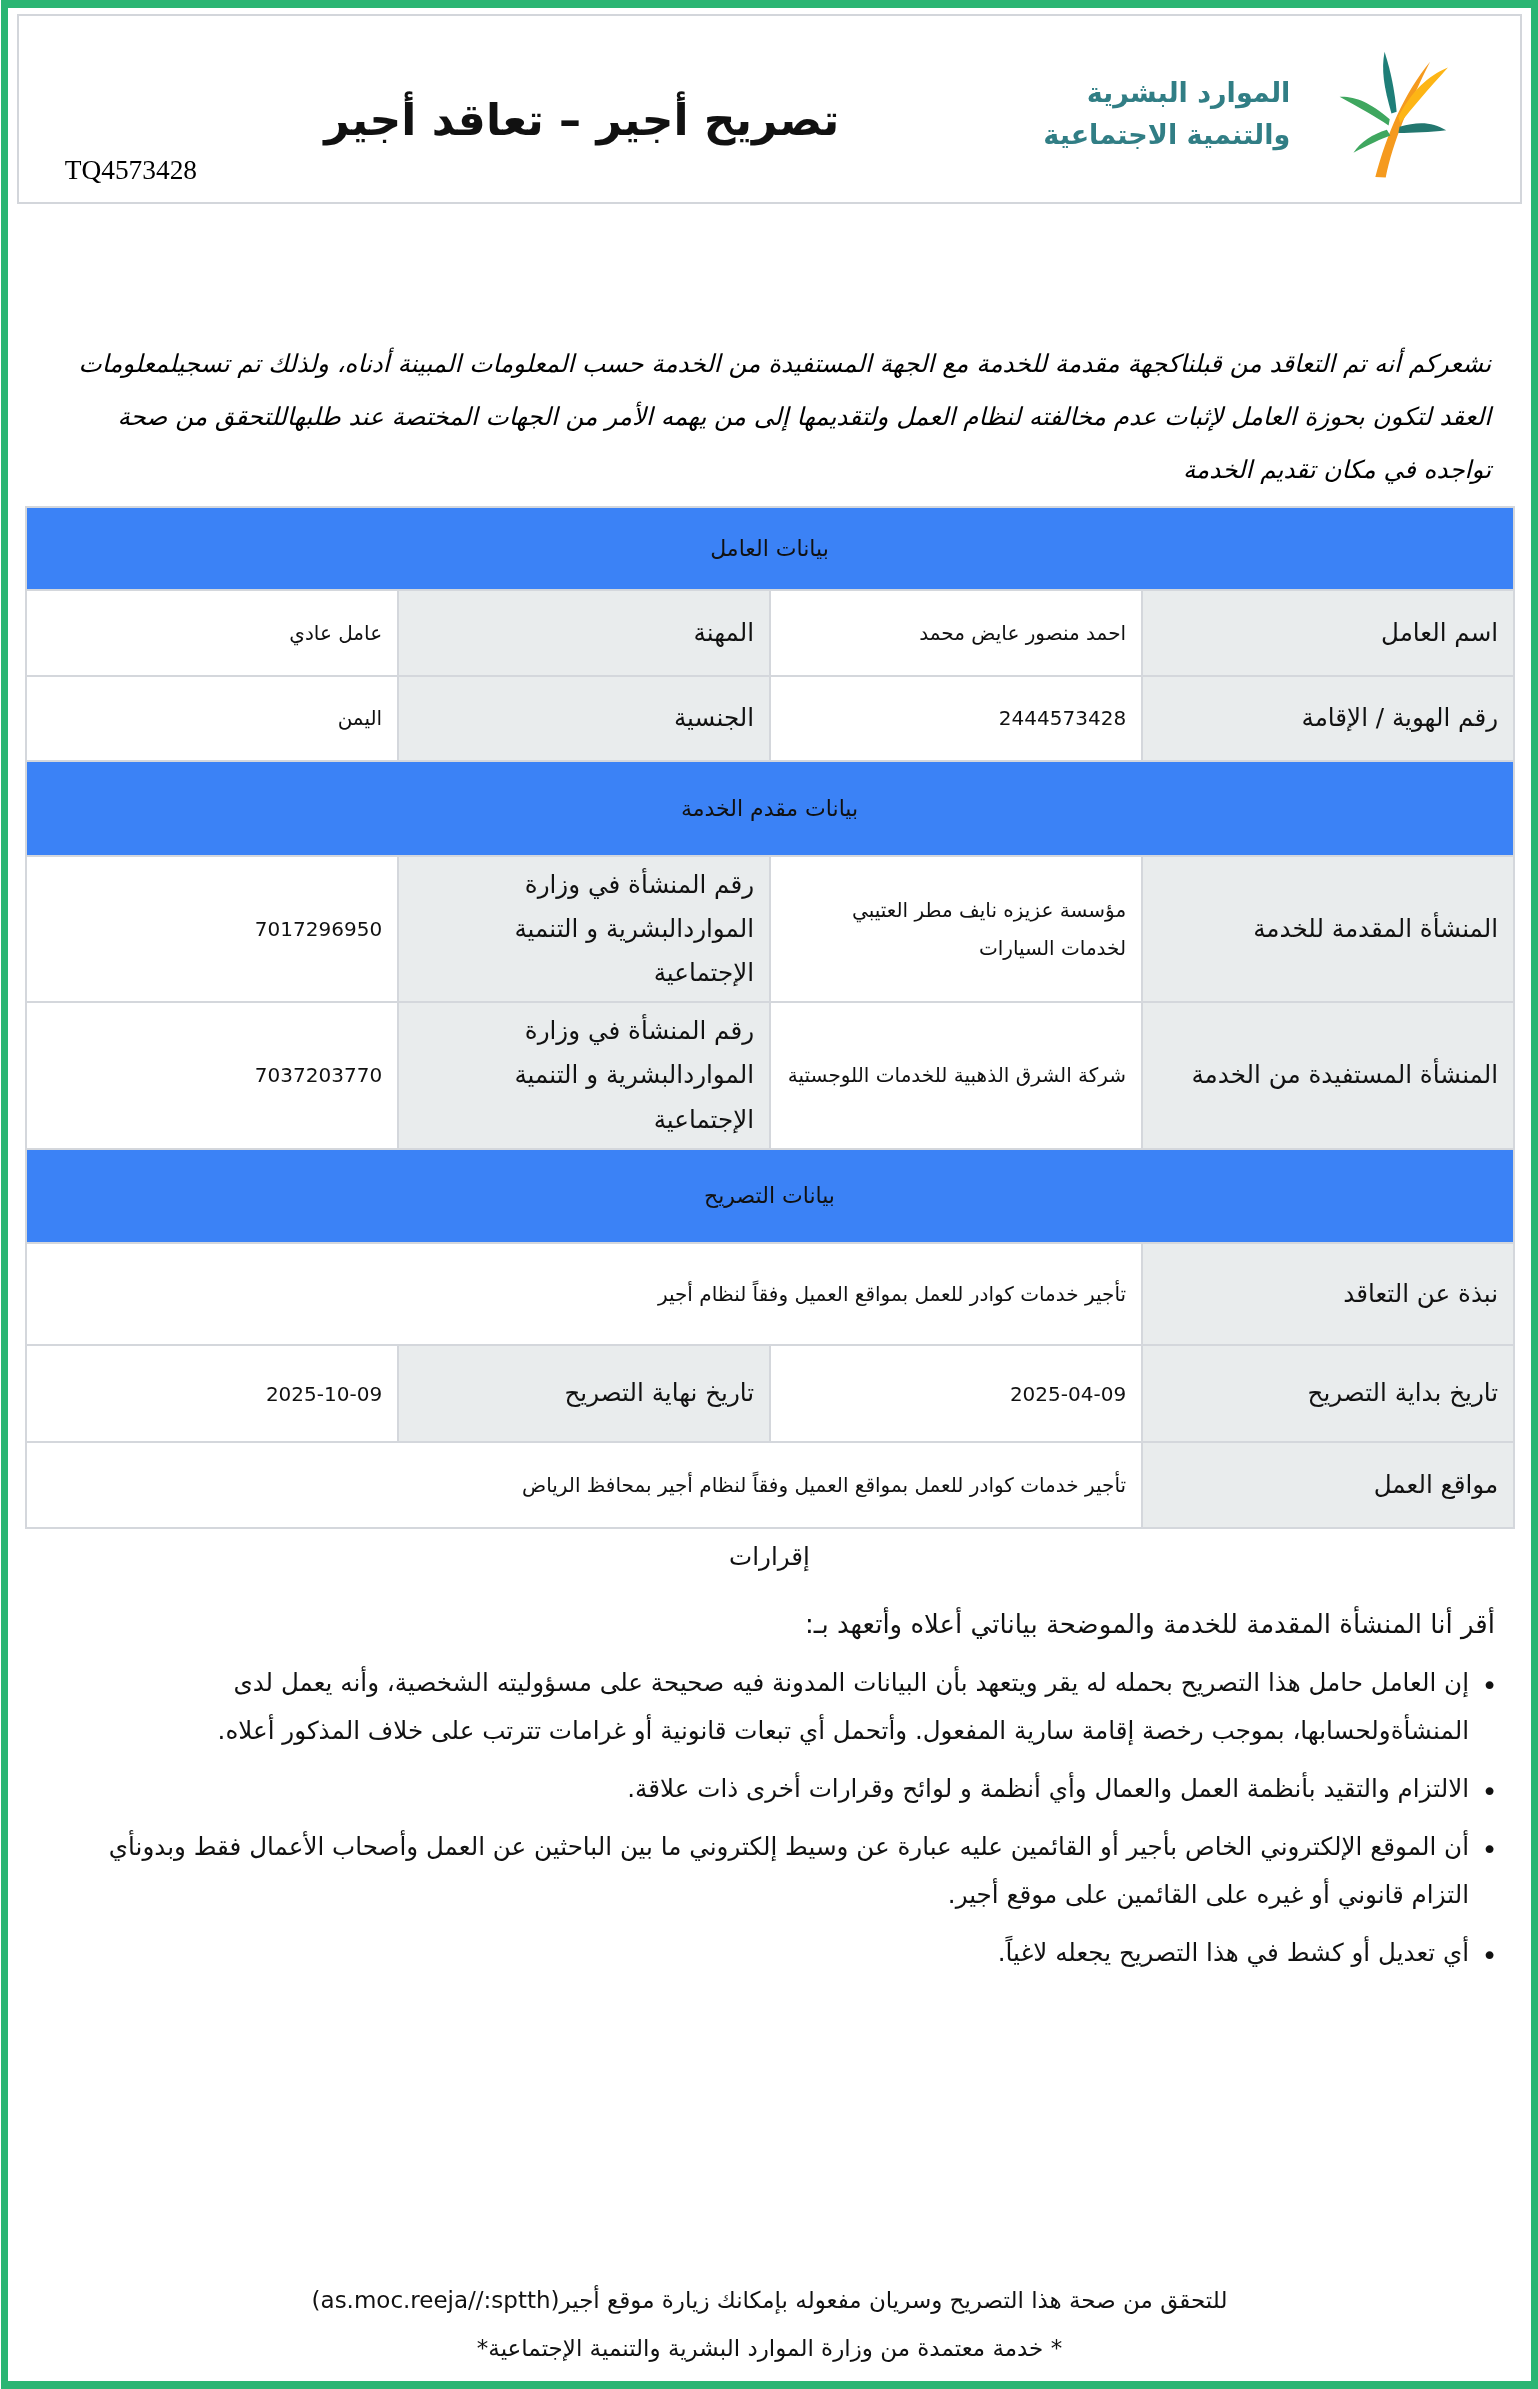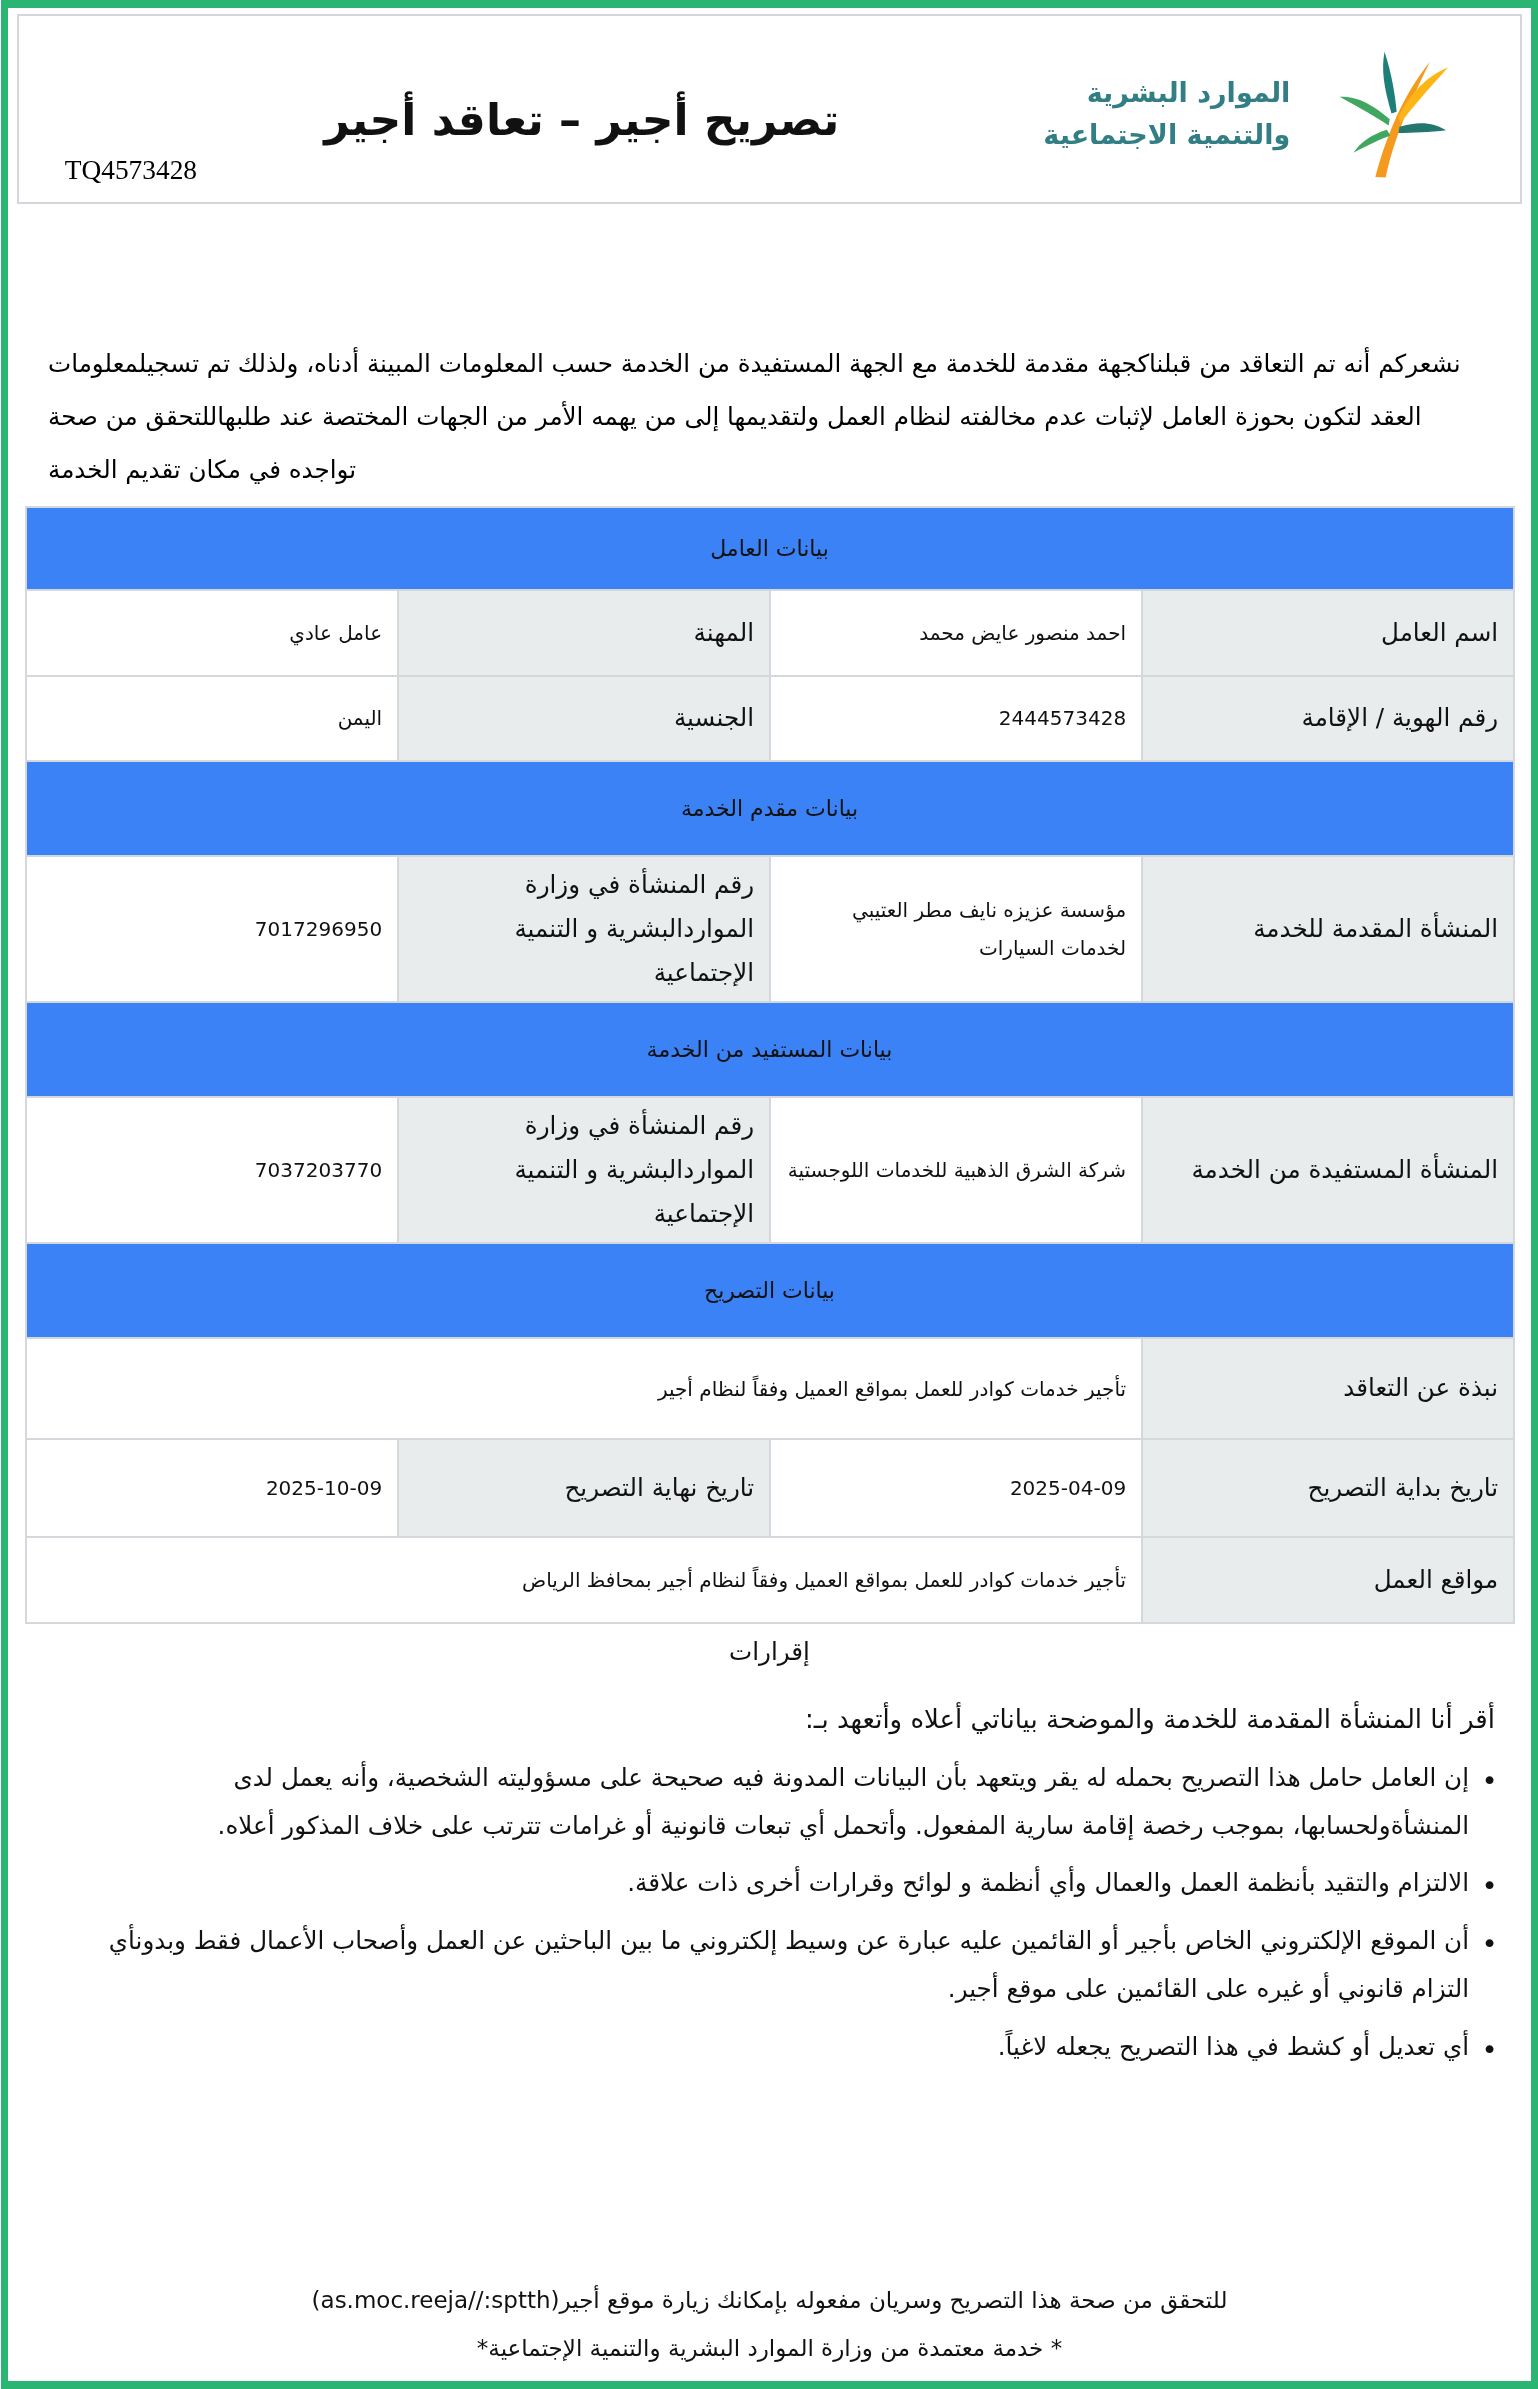--- a/index.html
+++ b/index.html
@@ -28,22 +28,22 @@
   .ajeer{position:relative;text-align:center;line-height:1;}
   .ajeer-patch{position:absolute;top:1.4px;right:38px;width:58px;height:33px;background:#49a86d;border-radius:7.2px;z-index:0;}
   .ajeer-ar{position:relative;z-index:1;font-size:75px;font-weight:700;color:#2c3a57;line-height:1.05;}
   .ajeer-en{margin-top:7.2px;color:#3fa365;font-weight:700;font-size:20px;letter-spacing:9.4px;text-indent:9.4px;}
   .ministry-text{
     text-align:right;color:#317e85;font-weight:700;font-size:27px;line-height:1.55;direction:rtl;white-space:nowrap;
   }
   .palm{width:121px;height:149px;flex:0 0 auto;}
   
   .intro{
-    margin:134px 40px 0 40px;text-align:left;
-    font-size:24.6px;line-height:2.15;color:#000;
+    margin:134px 40px 0 40px;text-align:right;
+    font-size:24.6px;line-height:2.15;color:#000;font-style:italic;
   }
   
   table.permit{
     width:1490px;margin:10px auto 0 auto;border-collapse:collapse;table-layout:fixed;
     border:2.2px solid #c5c9ce;
   }
   table.permit th,table.permit td{
     border:2.2px solid #d4d7dc;padding:5.8px 14.4px;vertical-align:middle;
     text-align:right;font-weight:400;word-wrap:break-word;
   }
@@ -126,23 +126,20 @@
   <tr class="sec">
     <td colspan="4">بيانات مقدم الخدمة</td>
   </tr>
   <tr class="r-est">
     <th>المنشأة المقدمة للخدمة</th>
     <td>مؤسسة عزيزه نايف مطر العتيبي لخدمات السيارات</td>
     <th>رقم المنشأة في وزارة المواردالبشرية و التنمية الإجتماعية</th>
     <td>7017296950</td>
   </tr>
 
-  <tr class="sec">
-    <td colspan="4">بيانات المستفيد من الخدمة</td>
-  </tr>
   <tr class="r-est">
     <th>المنشأة المستفيدة من الخدمة</th>
     <td>شركة الشرق الذهبية للخدمات اللوجستية</td>
     <th>رقم المنشأة في وزارة المواردالبشرية و التنمية الإجتماعية</th>
     <td>7037203770</td>
   </tr>
 
   <tr class="sec">
     <td colspan="4">بيانات التصريح</td>
   </tr>

